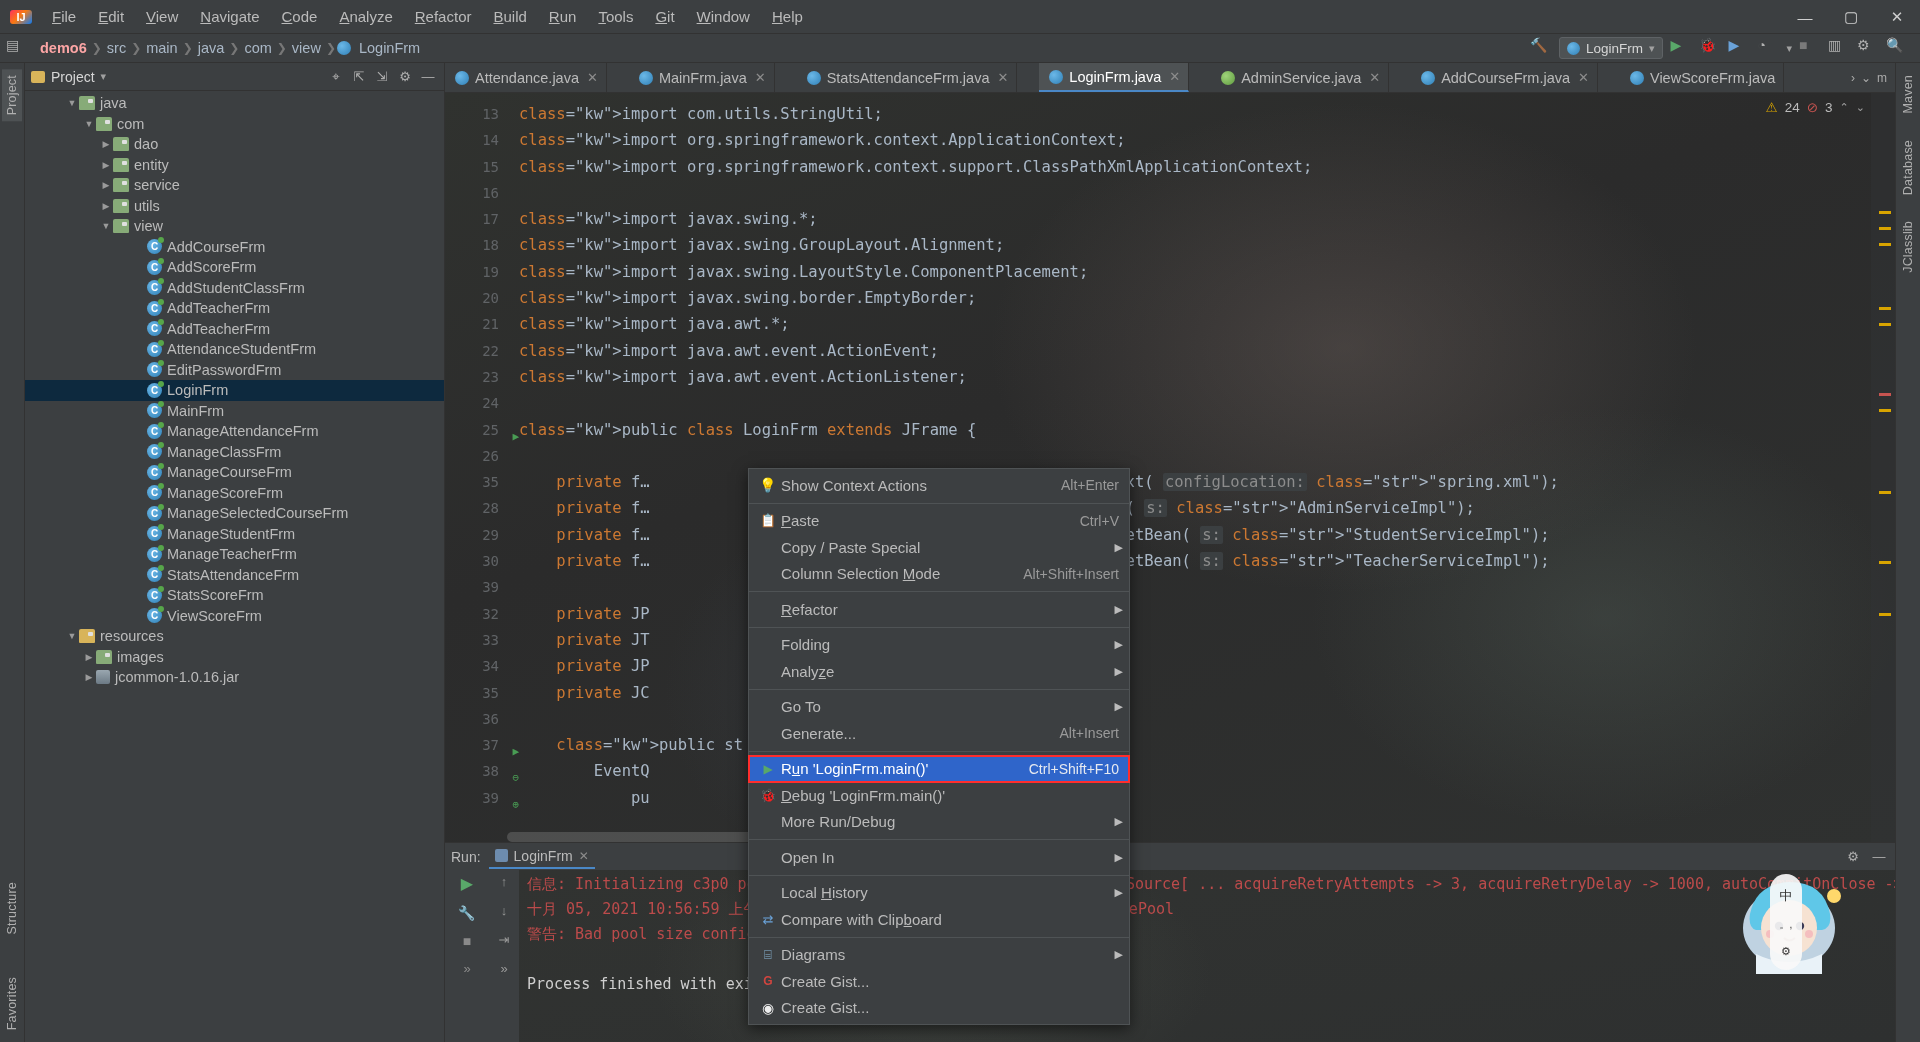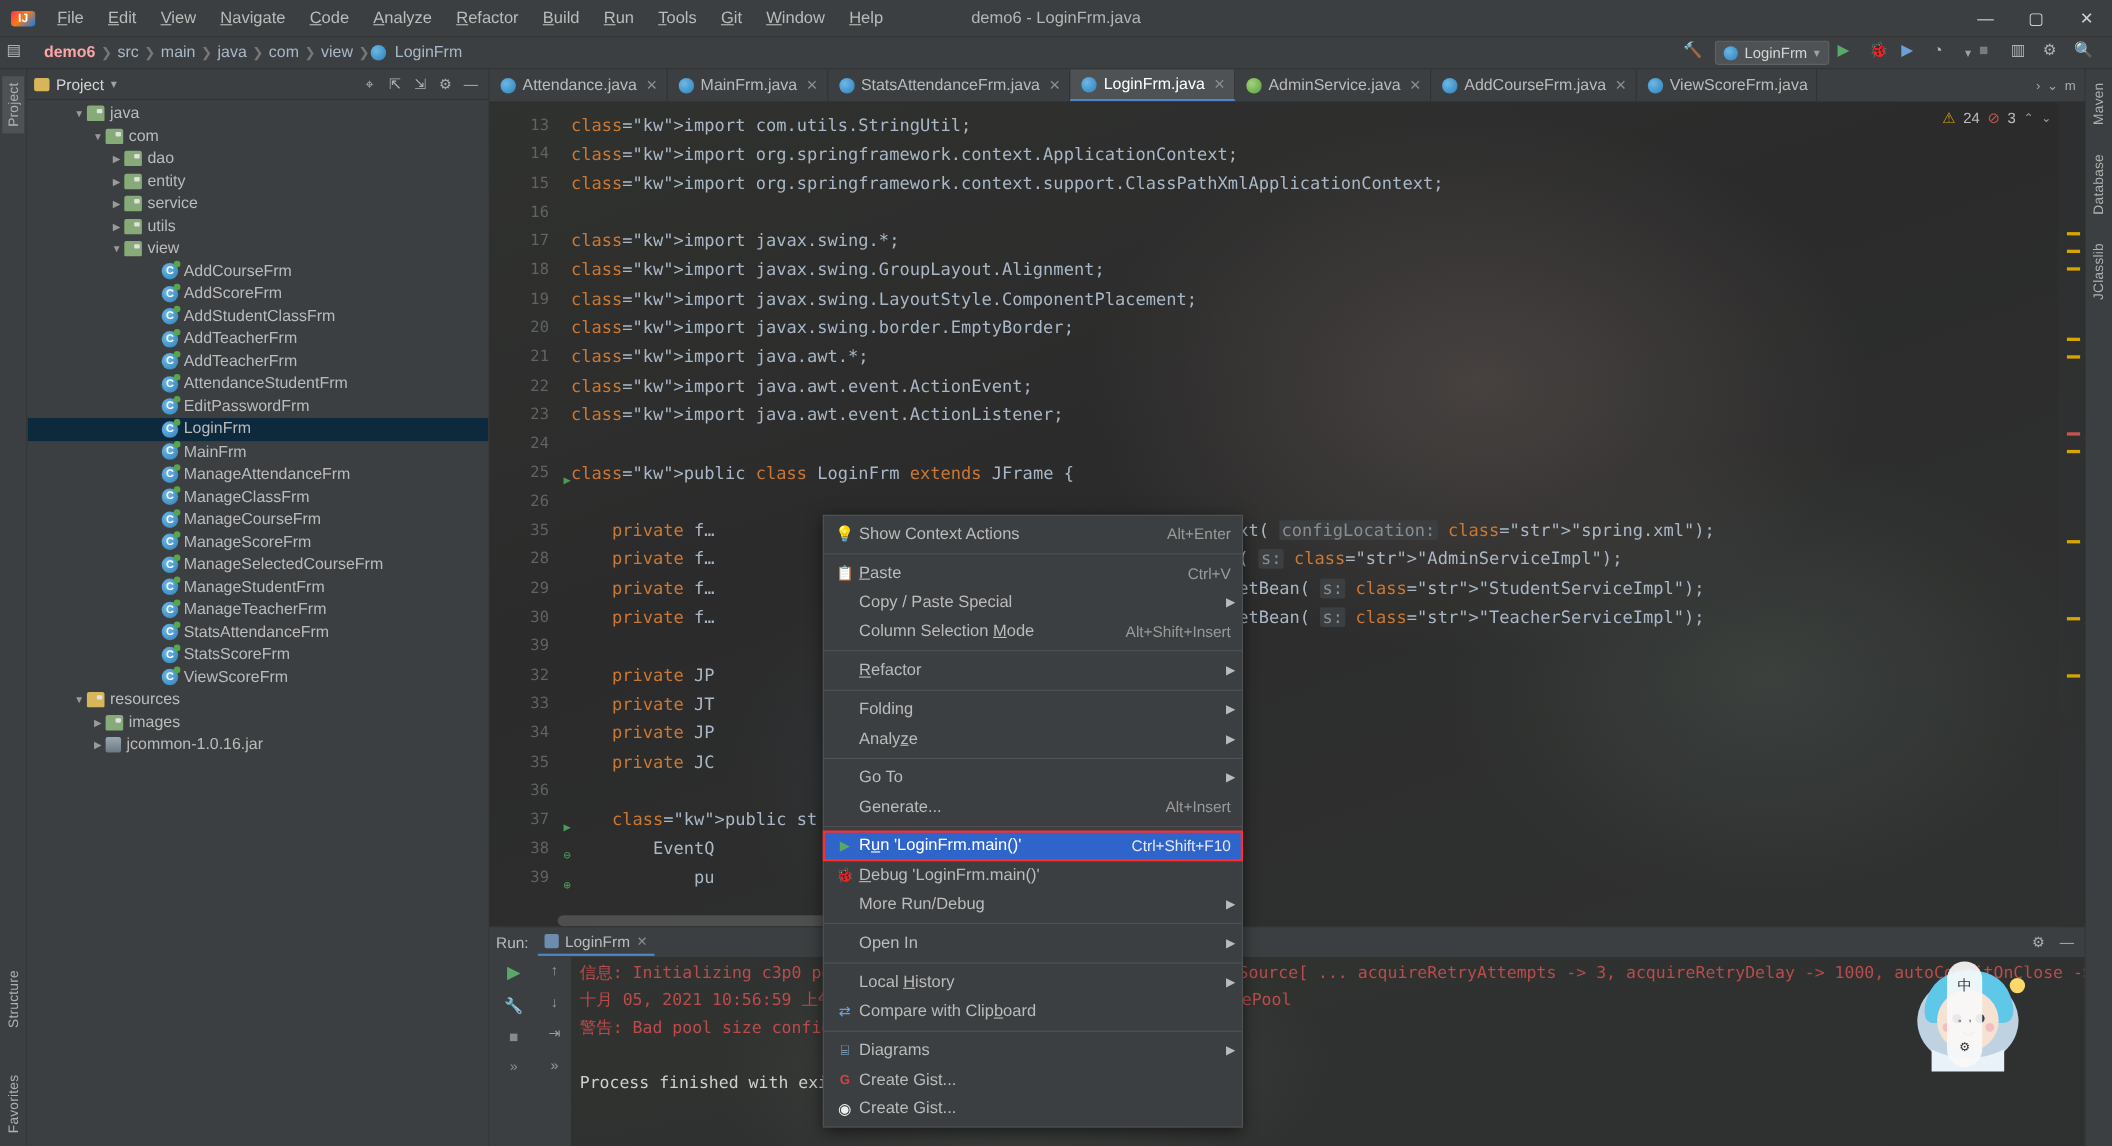--- a/index.html
+++ b/index.html
@@ -104,21 +104,21 @@
     color:#fff; font-size:10px; font-weight:bold; line-height:15px; text-align:center;
     margin-right:5px; flex:0 0 15px; position:relative;
   }
   .cls:after{content:'';position:absolute;right:-2px;top:-2px;width:6px;height:6px;background:#57a64a;border-radius:50%;}
   .jar{width:14px;height:14px;margin-right:5px;flex:0 0 14px;background:linear-gradient(#9aa7b0,#6c7a85);border-radius:2px;}
 
   
   .editorarea { flex:1; display:flex; flex-direction:column; min-width:0; position:relative;}
   .tabsbar {
     height:30px; background:#3c3f41; display:flex; align-items:stretch;
-    border-bottom:1px solid #323232; overflow:hidden;
+    border-bottom:1px solid #323232; overflow:hidden;gap:22px;
   }
   .etab {
     display:flex; align-items:center; gap:6px; padding:0 8px 0 10px;
     font-size:14.5px; color:#bbbbbb; border-right:1px solid #323232; white-space:nowrap;
   }
   .etab.active { background:#4e5254; border-bottom:2px solid #4a88c7; color:#ffffff; }
   .etab .x { color:#8d8d8d; font-size:13px; margin-left:2px; }
   .tabs-overflow{ display:flex;align-items:center;gap:6px;padding:0 8px;color:#aaa;font-size:12px;margin-left:auto;}
 
   .editor-wrap { flex:1; display:flex; position:relative; min-height:0; overflow:hidden;
@@ -246,21 +246,20 @@
       <div class="mi"><span class="mn">C</span>ode</div>
       <div class="mi"><span class="mn">A</span>nalyze</div>
       <div class="mi"><span class="mn">R</span>efactor</div>
       <div class="mi"><span class="mn">B</span>uild</div>
       <div class="mi"><span class="mn">R</span>un</div>
       <div class="mi"><span class="mn">T</span>ools</div>
       <div class="mi"><span class="mn">G</span>it</div>
       <div class="mi"><span class="mn">W</span>indow</div>
       <div class="mi"><span class="mn">H</span>elp</div>
     </div>
-  <div class="win-title">demo6 - LoginFrm.java</div>
   <div class="win-btns">
     <div class="win-btn">—</div>
     <div class="win-btn">▢</div>
     <div class="win-btn close">✕</div>
   </div>
 </div>
 
 <div class="navbar">
   <span class="tb-ic">▤</span>
   <div class="crumbs" id="crumbs">

